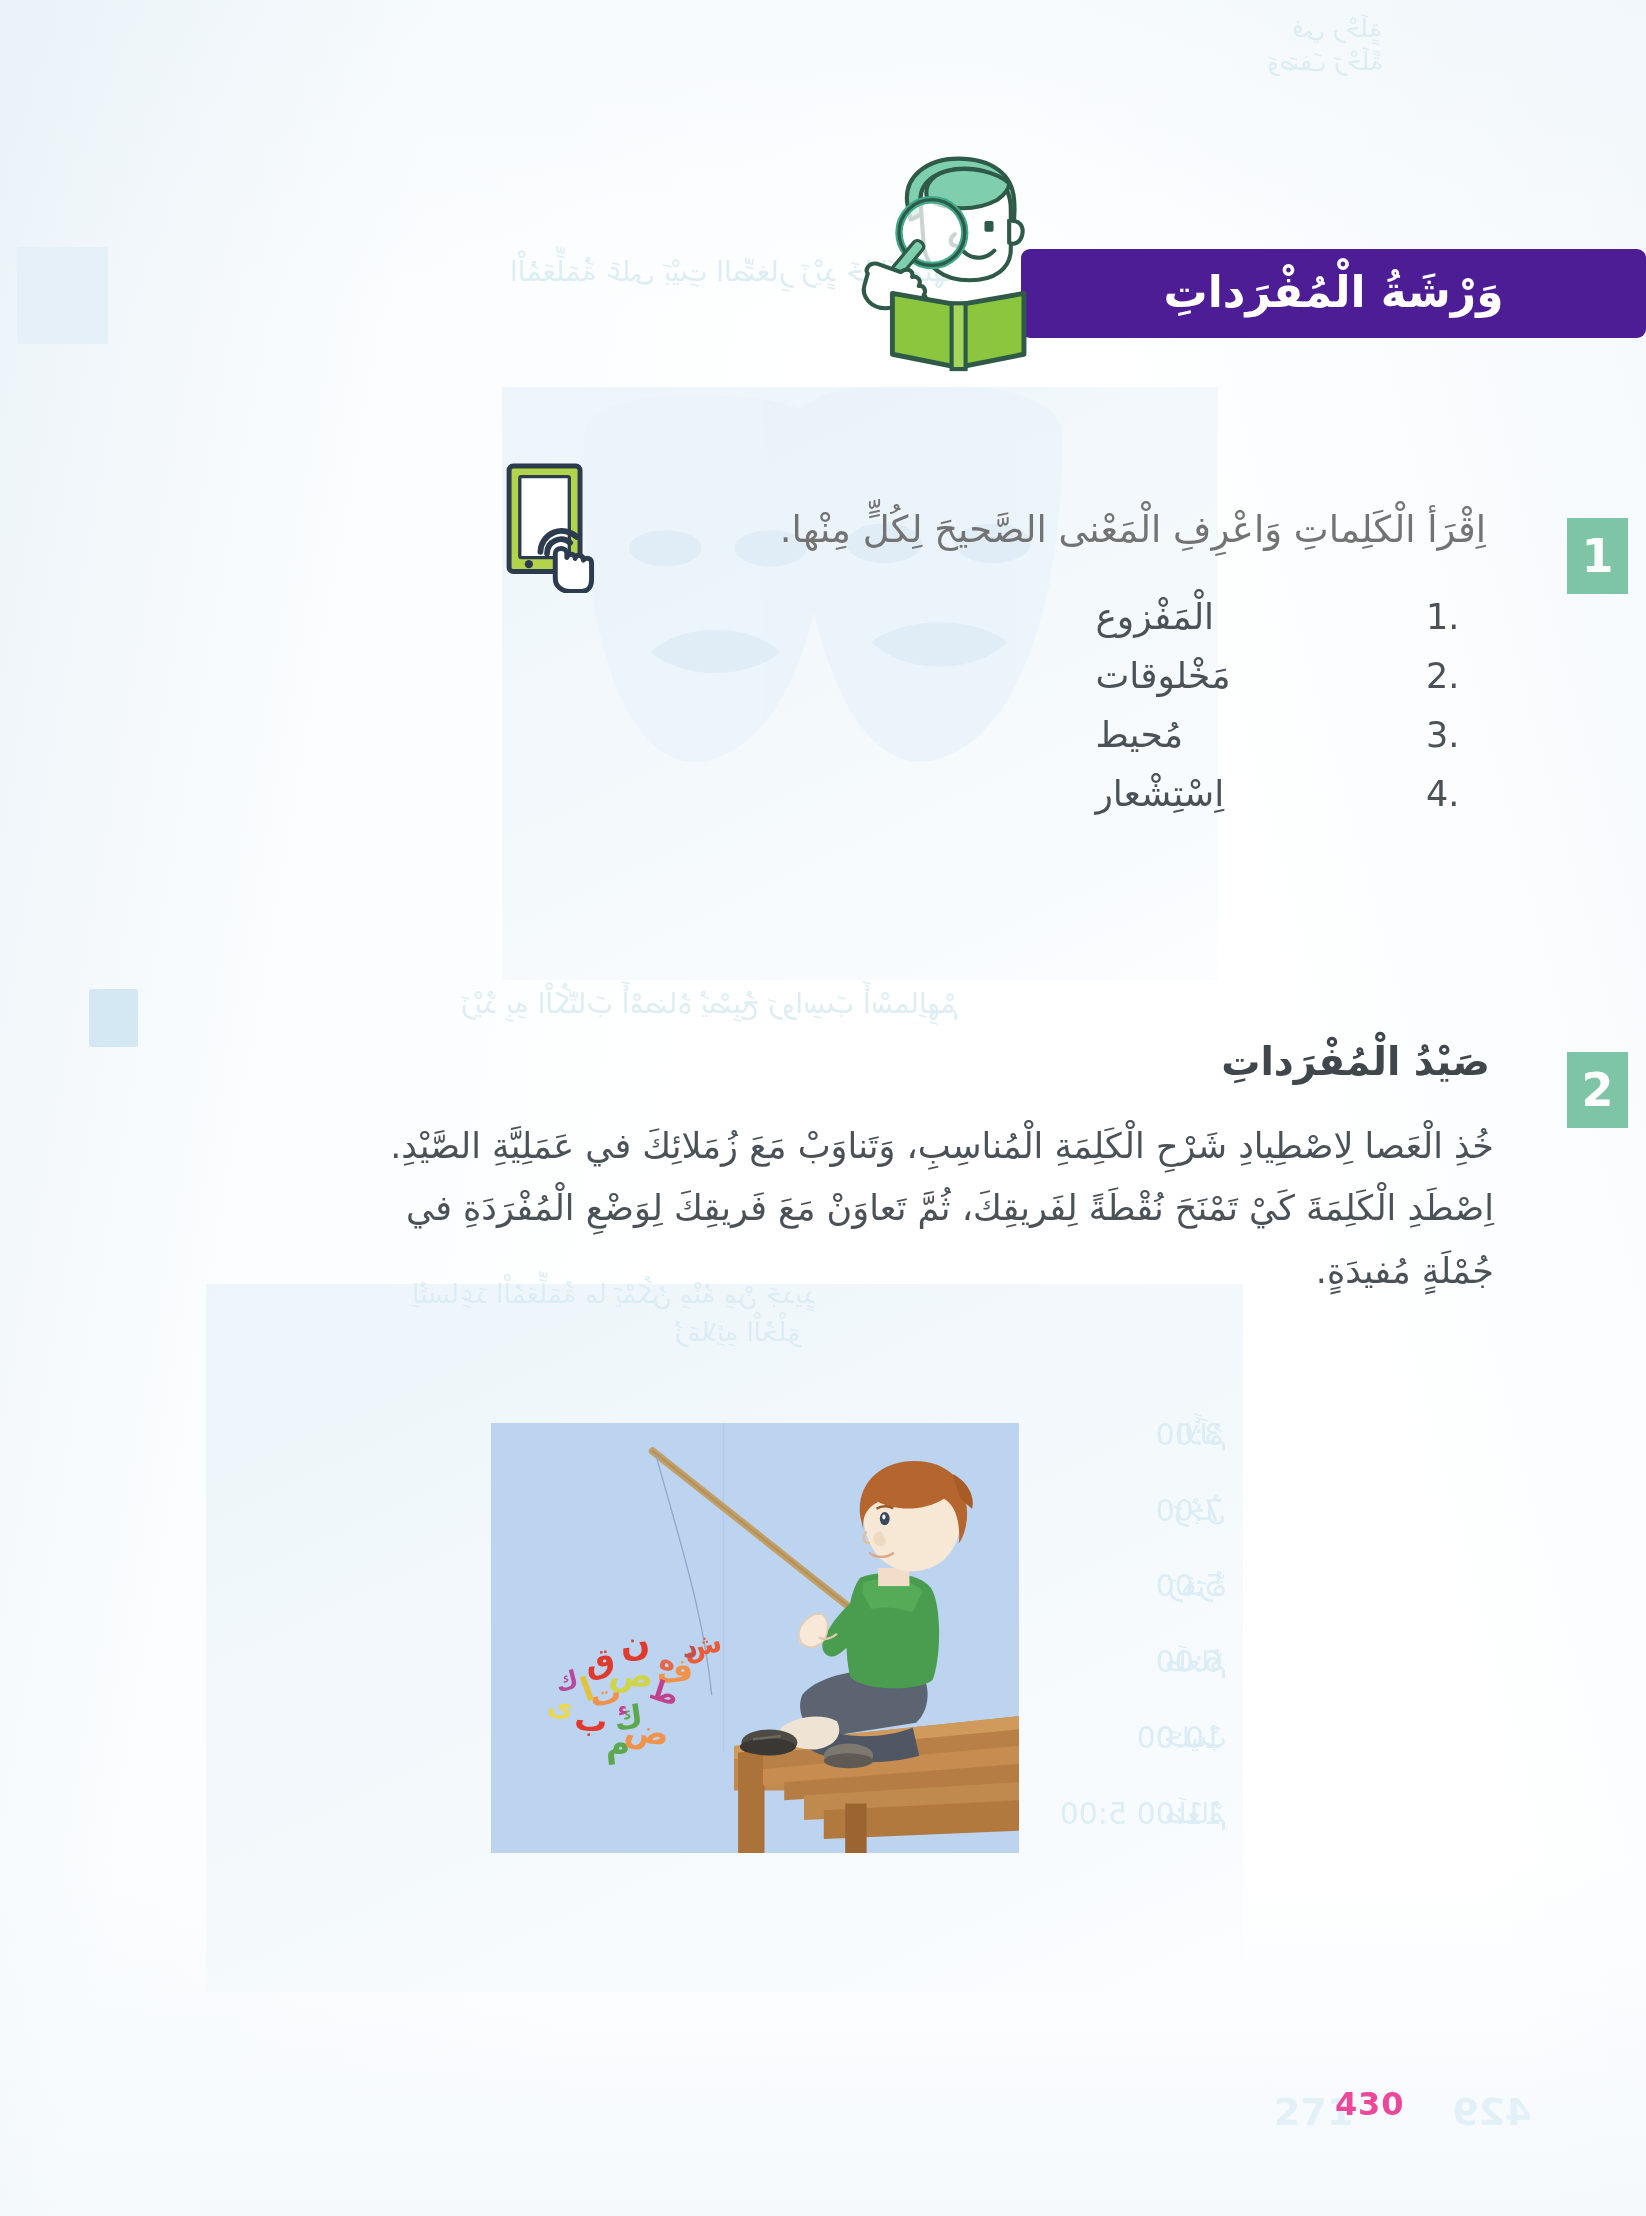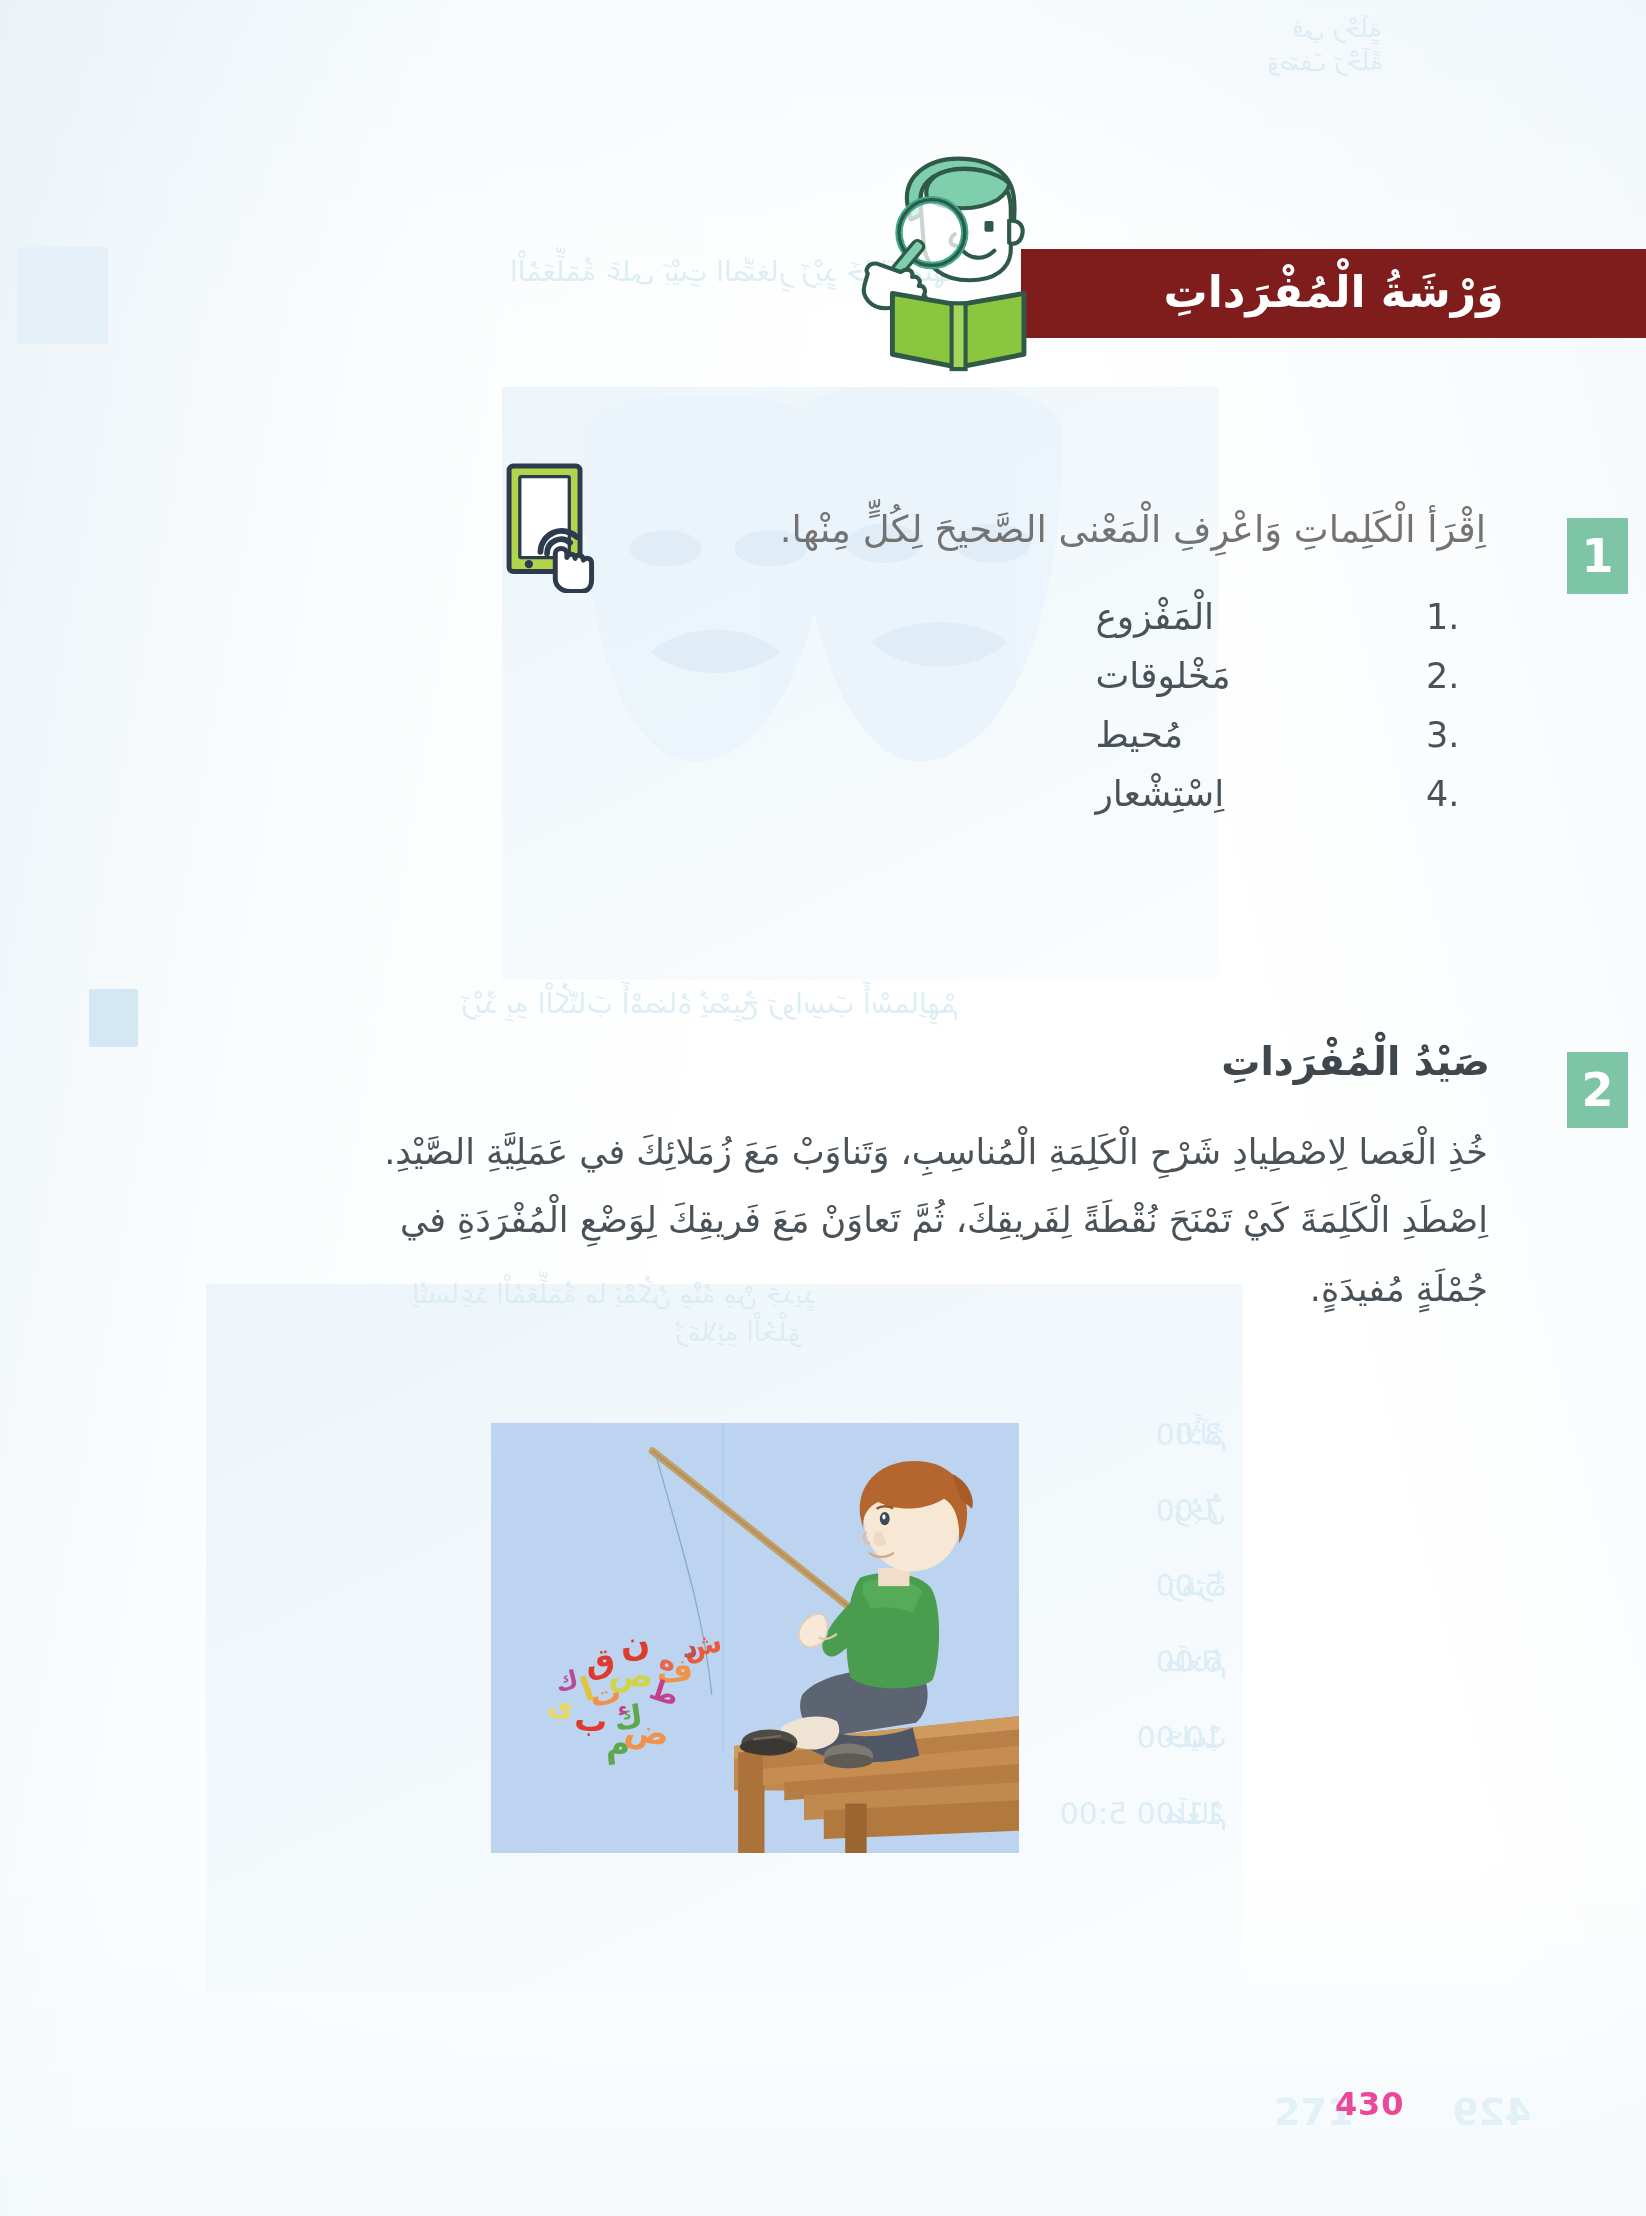--- a/index.html
+++ b/index.html
@@ -75,22 +75,23 @@
     pointer-events: none;
   }
 
   
   .header-band {
     position: absolute;
     left: 1021px;
     top: 249px;
     width: 625px;
     height: 89px;
-    background: #7f1d1d;
+    background: #4c1d95;
     z-index: 6;
+    border-radius: 9px;
   }
   .header-band-title {
     position: absolute;
     inset: 0;
     display: flex;
     align-items: center;
     justify-content: center;
     color: #ffffff;
     font-size: 44px;
     font-weight: bold;
@@ -198,21 +199,21 @@
     right: 144px;
     top: 1111px;
     width: 1358px;
     font-size: 35px;
     line-height: 1.55;
     color: #4a5258;
     text-align: right;
     z-index: 8;
     direction: rtl;
   }
-  .q2-body p { margin: 14px; }
+  .q2-body p { margin: 8px; }
   .q2-last { }
 
   
   .illus-wrap {
     position: absolute;
     left: 491px;
     top: 1423px;
     width: 528px;
     height: 430px;
     background: #bcd4f0;

